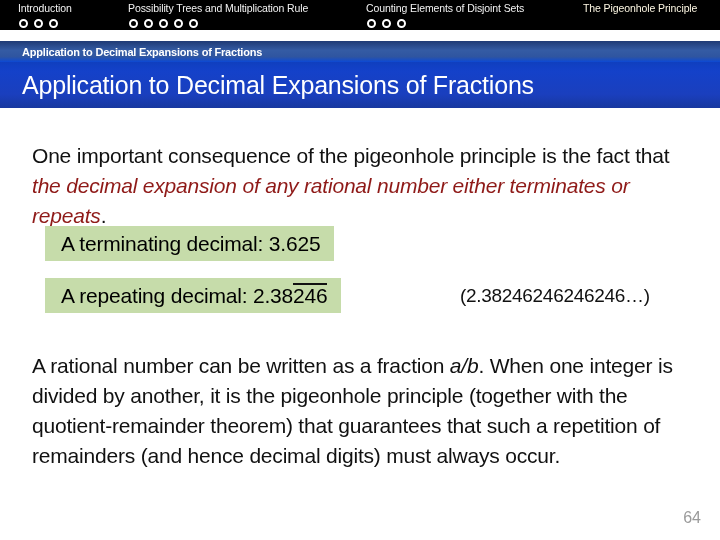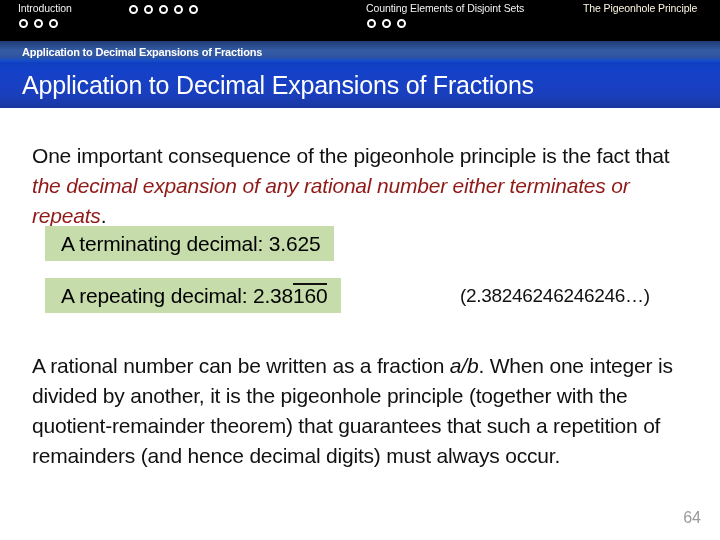--- a/index.html
+++ b/index.html
@@ -20,21 +20,21 @@
     width: 720px;
     height: 540px;
     background: #ffffff;
   }
 
   
   .navbar {
     position: absolute;
     left: 0; top: 0;
     width: 720px;
-    height: 41px;
+    height: 30px;
     background: #000000;
     display: flex;
     align-items: flex-start;
   }
   .nav-section {
     position: absolute;
     top: 1px;
     display: flex;
     flex-direction: column;
     align-items: flex-start;
@@ -202,20 +202,21 @@
     <div class="nav-section" style="left:18px;">
       <div class="nav-label">Introduction</div>
       <div class="dots">
         <span class="dot"></span>
         <span class="dot"></span>
         <span class="dot"></span>
       </div>
     </div>
 
     <div class="nav-section" style="left:128px;">
+      <div class="nav-label">Possibility Trees and Multiplication Rule</div>
       <div class="dots">
         <span class="dot"></span>
         <span class="dot"></span>
         <span class="dot"></span>
         <span class="dot"></span>
         <span class="dot"></span>
       </div>
     </div>
 
     <div class="nav-section" style="left:366px;">
@@ -250,21 +251,21 @@
   <div class="body-area">
 
     <p class="para intro"><span>One important consequence of the pigeonhole principle is the fact that </span><em class="redital">the decimal expansion of any rational number either terminates or repeats</em><span>.</span></p>
 
     <div class="hl-box terminating">
       <span>A terminating decimal: 3.625</span>
     </div>
 
     <div class="hl-box repeating">
       <span>A repeating decimal: 2.38</span>
-        <span class="overline">160</span>
+        <span class="overline">246</span>
     </div>
 
     <div class="tail-note">(2.38246246246246…)</div>
 
     <p class="para closing"><span>A rational number can be written as a fraction </span><em class="blkital">a/b</em><span>. When one integer is divided by another, it is the pigeonhole principle (together with the quotient-remainder theorem) that guarantees that such a repetition of remainders (and hence decimal digits) must always occur.</span></p>
 
   </div>
 
   <div class="page-number">64</div>
 

